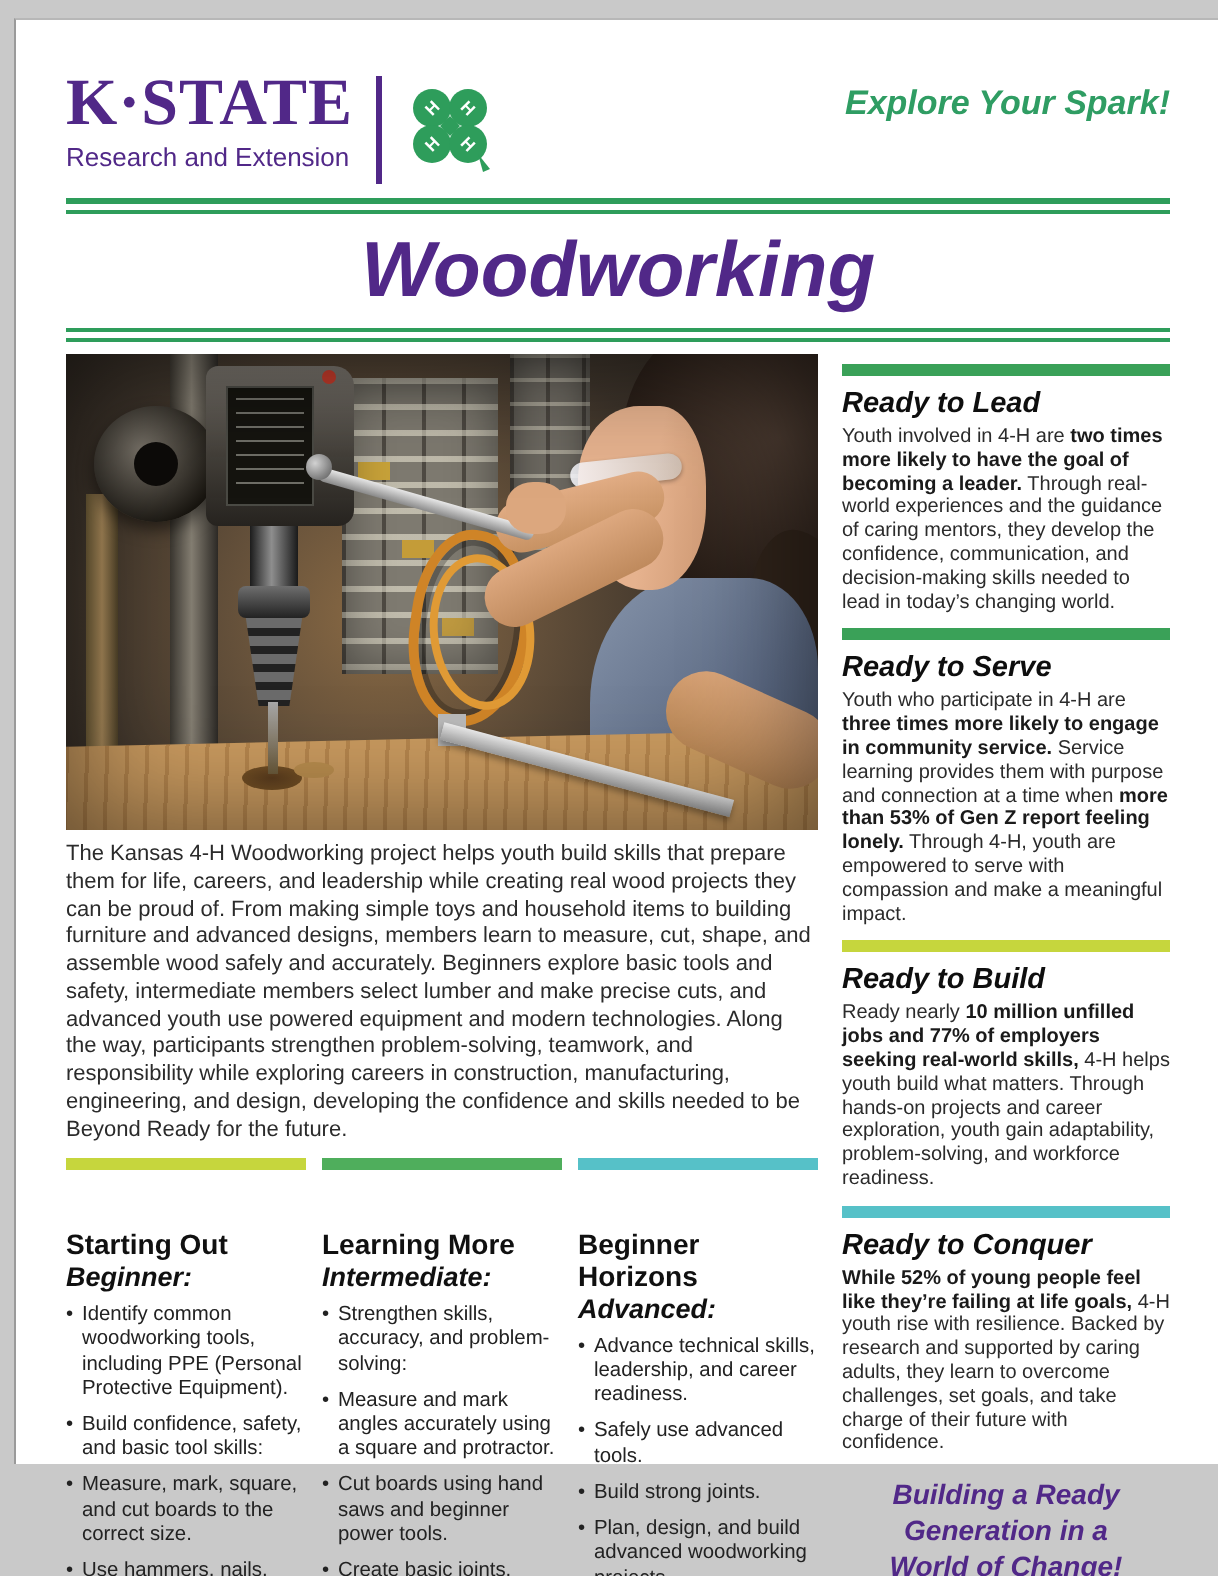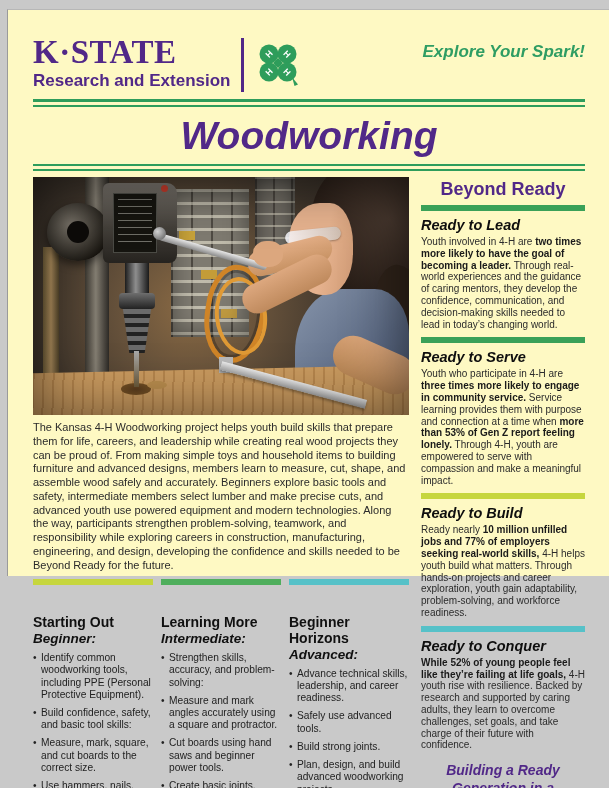--- a/index.html
+++ b/index.html
@@ -1,30 +1,30 @@
 <!DOCTYPE html>
 <html><head>
 <meta charset="utf-8">
 <style>
   html,body{margin:0;padding:0;}
   body{
     width:609px;height:788px;overflow:hidden;background:#c9c9c9;
     font-family:"Liberation Sans",sans-serif;position:relative;
   }
   .page{
-    position:absolute;left:7px;top:9px;width:602px;height:567px;
-    background:#fef9c3;border-left:1px solid #9a9a9a;border-top:1px solid #b7b7b7;
+    position:absolute;left:7px;top:9px;width:602px;height:723px;
+    background:#ffffff;border-left:1px solid #9a9a9a;border-top:1px solid #b7b7b7;
     box-sizing:border-box;padding:0 24px 0 25px;
   }
   
   .header{display:flex;align-items:flex-start;margin-top:27px;}
   .brand{display:flex;align-items:flex-start;}
   .wordmark{font-family:"Liberation Serif",serif;font-weight:bold;color:#512888;
     font-size:33px;line-height:.95;letter-spacing:.5px;}
-  .brand-sub{color:#512888;font-weight:bold;font-size:17px;margin-top:3px;}
+  .brand-sub{color:#512888;font-weight:normal;font-size:13px;margin-top:3px;}
   .brand-divider{width:3px;height:54px;background:#512888;margin:1px 9px 0 11px;}
   .clover{width:50px;height:50px;margin-top:1px;}
   .tagline{margin-left:auto;color:#2f9d63;font-weight:bold;font-style:italic;
     font-size:17px;padding-top:5px;}
   
   .rule-a{margin-top:7px;height:3px;border-top:3px solid #2e9d5b;border-bottom:2px solid #2e9d5b;}
   .title{text-align:center;color:#512888;font-weight:bold;font-style:italic;
     font-size:39px;margin:7px 0 6px;}
   .rule-b{height:3px;border-top:2px solid #2e9d5b;border-bottom:2px solid #2e9d5b;}
   
@@ -239,21 +239,20 @@
               <li>Advance technical skills, leadership, and career readiness.</li>
               <li>Safely use advanced tools.</li>
               <li>Build strong joints.</li>
               <li>Plan, design, and build advanced woodworking projects.</li>
             </ul>
           </div>
         </div>
     </div>
 
     <div class="sidebar">
-      <div class="sidebar-title">Beyond Ready</div>
       <div id="sidebar-sections">
           <div class="sb-bar" style="background: rgb(58, 161, 88);"></div>
           <div class="sb-heading">Ready to Lead</div>
           <div class="sb-text"><span>Youth involved in 4-H are </span><b>two times more likely to have the goal of becoming a leader.</b><span> Through real-world experiences and the guidance of caring mentors, they develop the confidence, communication, and decision-making skills needed to lead in today’s changing world.</span></div>
           <div class="sb-bar" style="background: rgb(58, 161, 88);"></div>
           <div class="sb-heading">Ready to Serve</div>
           <div class="sb-text"><span>Youth who participate in 4-H are </span><b>three times more likely to engage in community service.</b><span> Service learning provides them with purpose and connection at a time when </span><b>more than 53% of Gen Z report feeling lonely.</b><span> Through 4-H, youth are empowered to serve with compassion and make a meaningful impact.</span></div>
           <div class="sb-bar" style="background: rgb(198, 214, 61);"></div>
           <div class="sb-heading">Ready to Build</div>
           <div class="sb-text"><span>Ready nearly </span><b>10 million unfilled jobs and 77% of employers seeking real-world skills,</b><span> 4-H helps youth build what matters. Through hands-on projects and career exploration, youth gain adaptability, problem-solving, and workforce readiness.</span></div>

